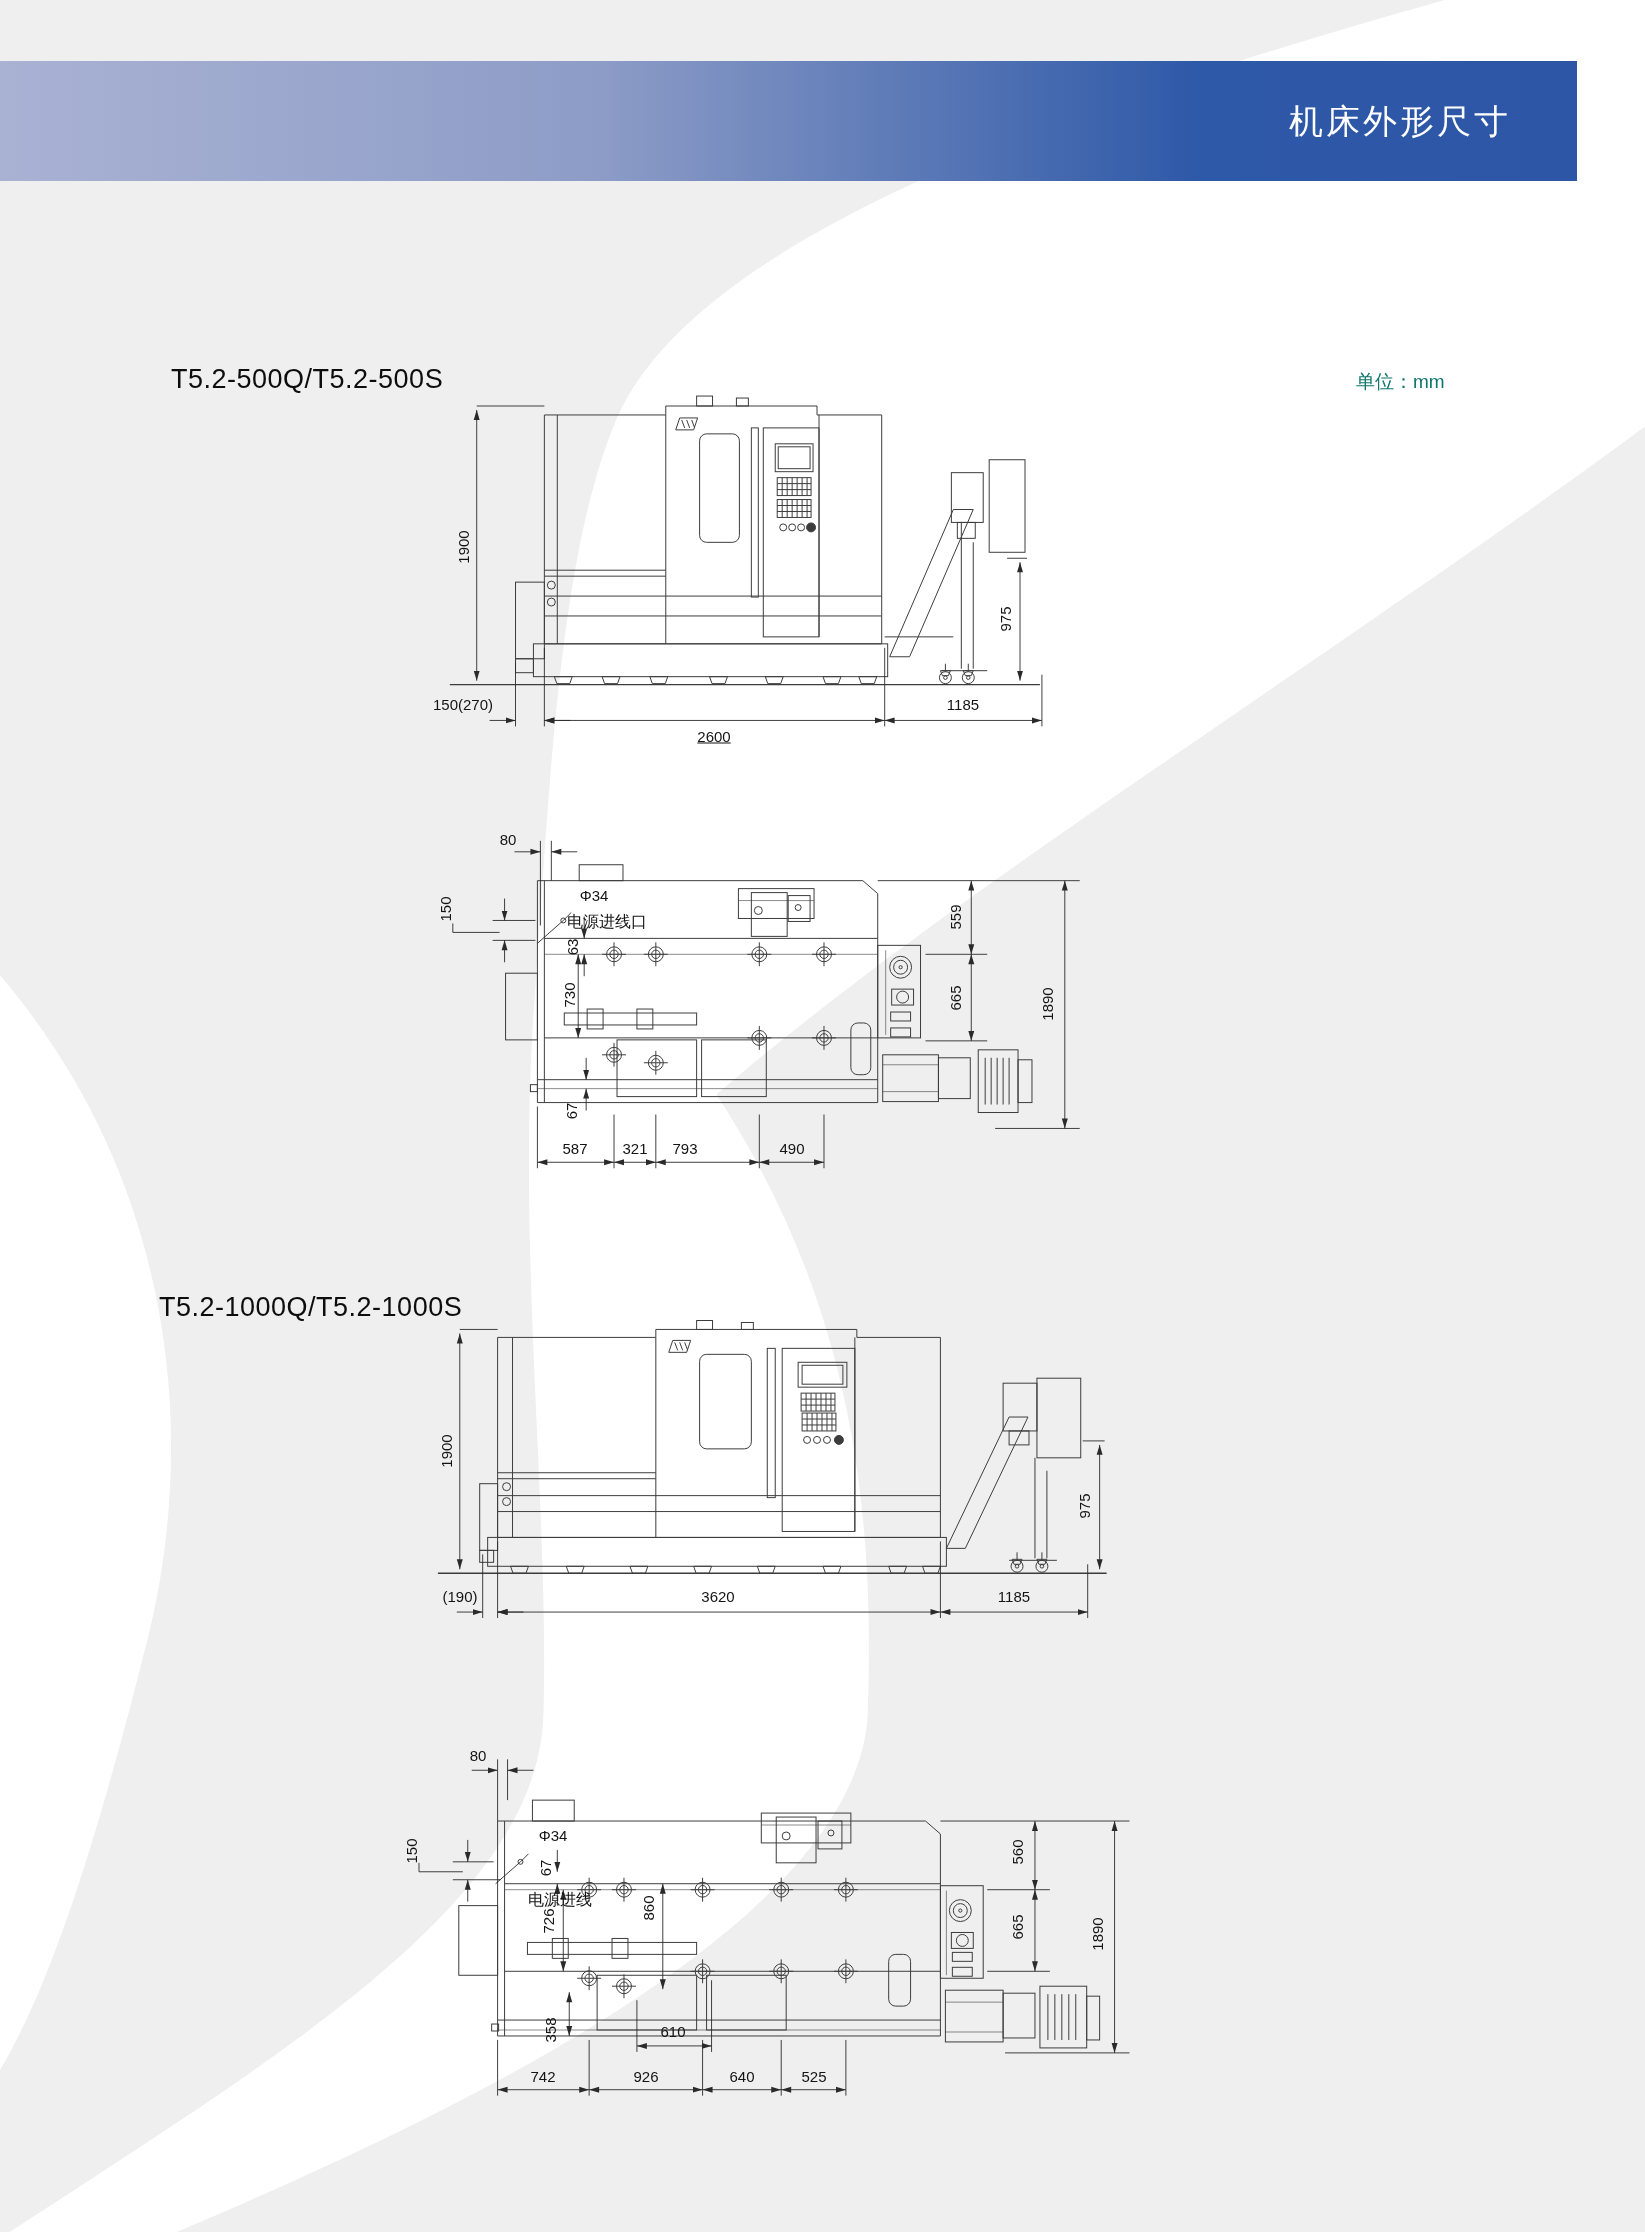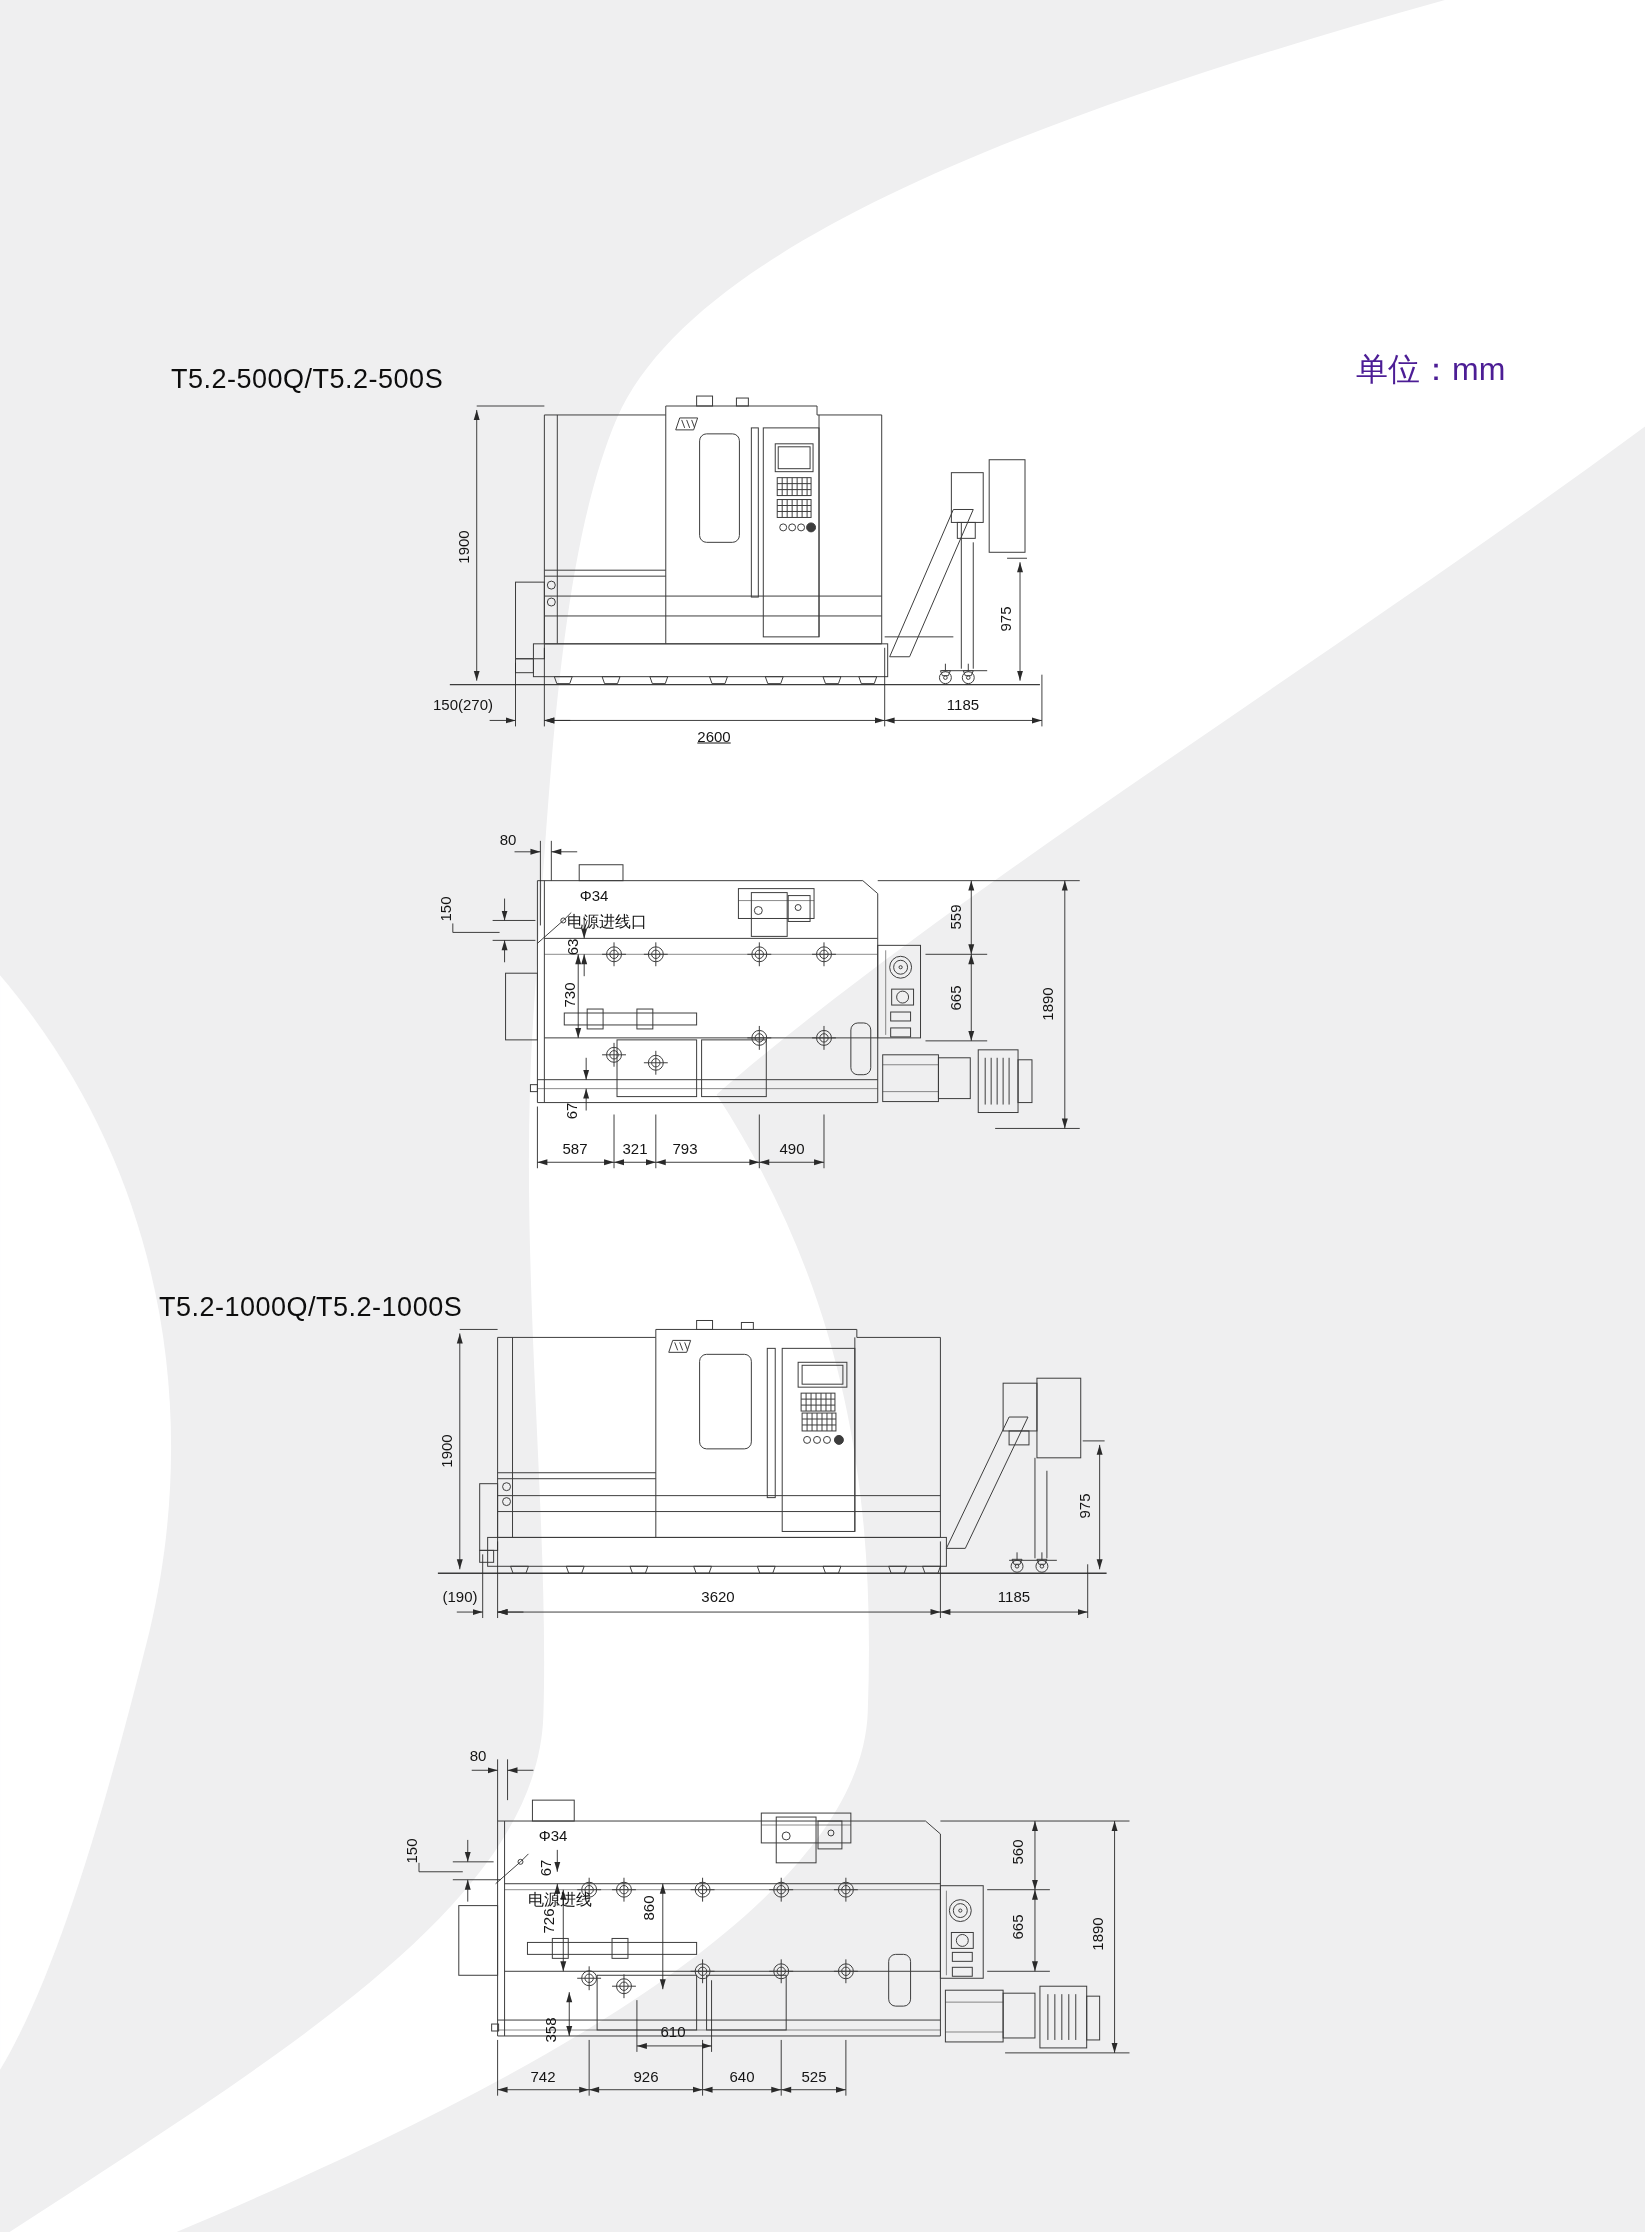--- a/index.html
+++ b/index.html
@@ -5,21 +5,21 @@
   html,body{margin:0;padding:0;}
   .page{position:relative;width:1646px;height:2233px;background:#efeff0;overflow:hidden;
         font-family:"Liberation Sans","DejaVu Sans",sans-serif;color:#151515;}
   .bg{position:absolute;left:0;top:0;width:1646px;height:2233px;}
   .header{position:absolute;left:0;top:61px;width:1577px;height:120px;
           background:linear-gradient(90deg,#a9b2d3 0%,#8d9cc7 38%,#36straight 0,#2e59a8 76%,#2d57a6 100%);
           background:linear-gradient(90deg,#a9b2d3 0%,#8d9cc7 38%,#2e59a8 76%,#2d57a6 100%);}
   .header-title{position:absolute;right:66px;top:0;height:120px;line-height:120px;
           font-size:34px;letter-spacing:3px;color:#ffffff;white-space:nowrap;}
   .sec-title{position:absolute;font-size:27px;color:#0d0d0d;white-space:nowrap;letter-spacing:0.5px;}
-  .units{position:absolute;left:1356px;top:348px;font-size:32px;color:#4c1d95;white-space:nowrap;}
+  .units{position:absolute;left:1356px;top:369px;font-size:19px;color:#0f766e;white-space:nowrap;}
   .dwg{position:absolute;left:0;top:0;width:1646px;height:2233px;}
   .dim,.dimv,.cn{position:absolute;font-size:15px;color:#141414;white-space:nowrap;
         transform:translate(-50%,-50%);line-height:1;}
   .dimv{transform:translate(-50%,-50%) rotate(-90deg);}
   .cn{font-size:16px;}
   svg{display:block;}
 </style>
 </head>
 <body>
 
@@ -31,20 +31,23 @@
       C850,1300 880,1500 872,1720
       C865,1940 420,2140 175,2244
       L8,2244
       C290,2060 540,1910 546,1724
       C552,1520 520,1260 536,1020
       C552,800 560,560 620,420
       C700,240 1060,110 1452,0 Z"></path>
     <path fill="#ffffff" d="M0,980 C170,1180 200,1430 150,1640 C110,1800 60,1980 0,2080 Z"></path>
   </svg>
 
+  <div class="header">
+    <span class="header-title">机床外形尺寸</span>
+  </div>
 
   <span class="sec-title" style="left:171px;top:364px;">T5.2-500Q/T5.2-500S</span>
   <span class="units">单位：mm</span>
   <span class="sec-title" style="left:159px;top:1292px;">T5.2-1000Q/T5.2-1000S</span>
 
   <svg class="dwg" viewBox="0 0 1654 2244" fill="none" stroke="#3c3c3c" stroke-width="1">
     <defs>
       <marker id="mE" markerWidth="11" markerHeight="8" refX="10" refY="4" orient="auto" markerUnits="userSpaceOnUse">
         <path d="M0,1 L10,4 L0,7 Z" fill="#2a2a2a" stroke="none"></path>
       </marker>

